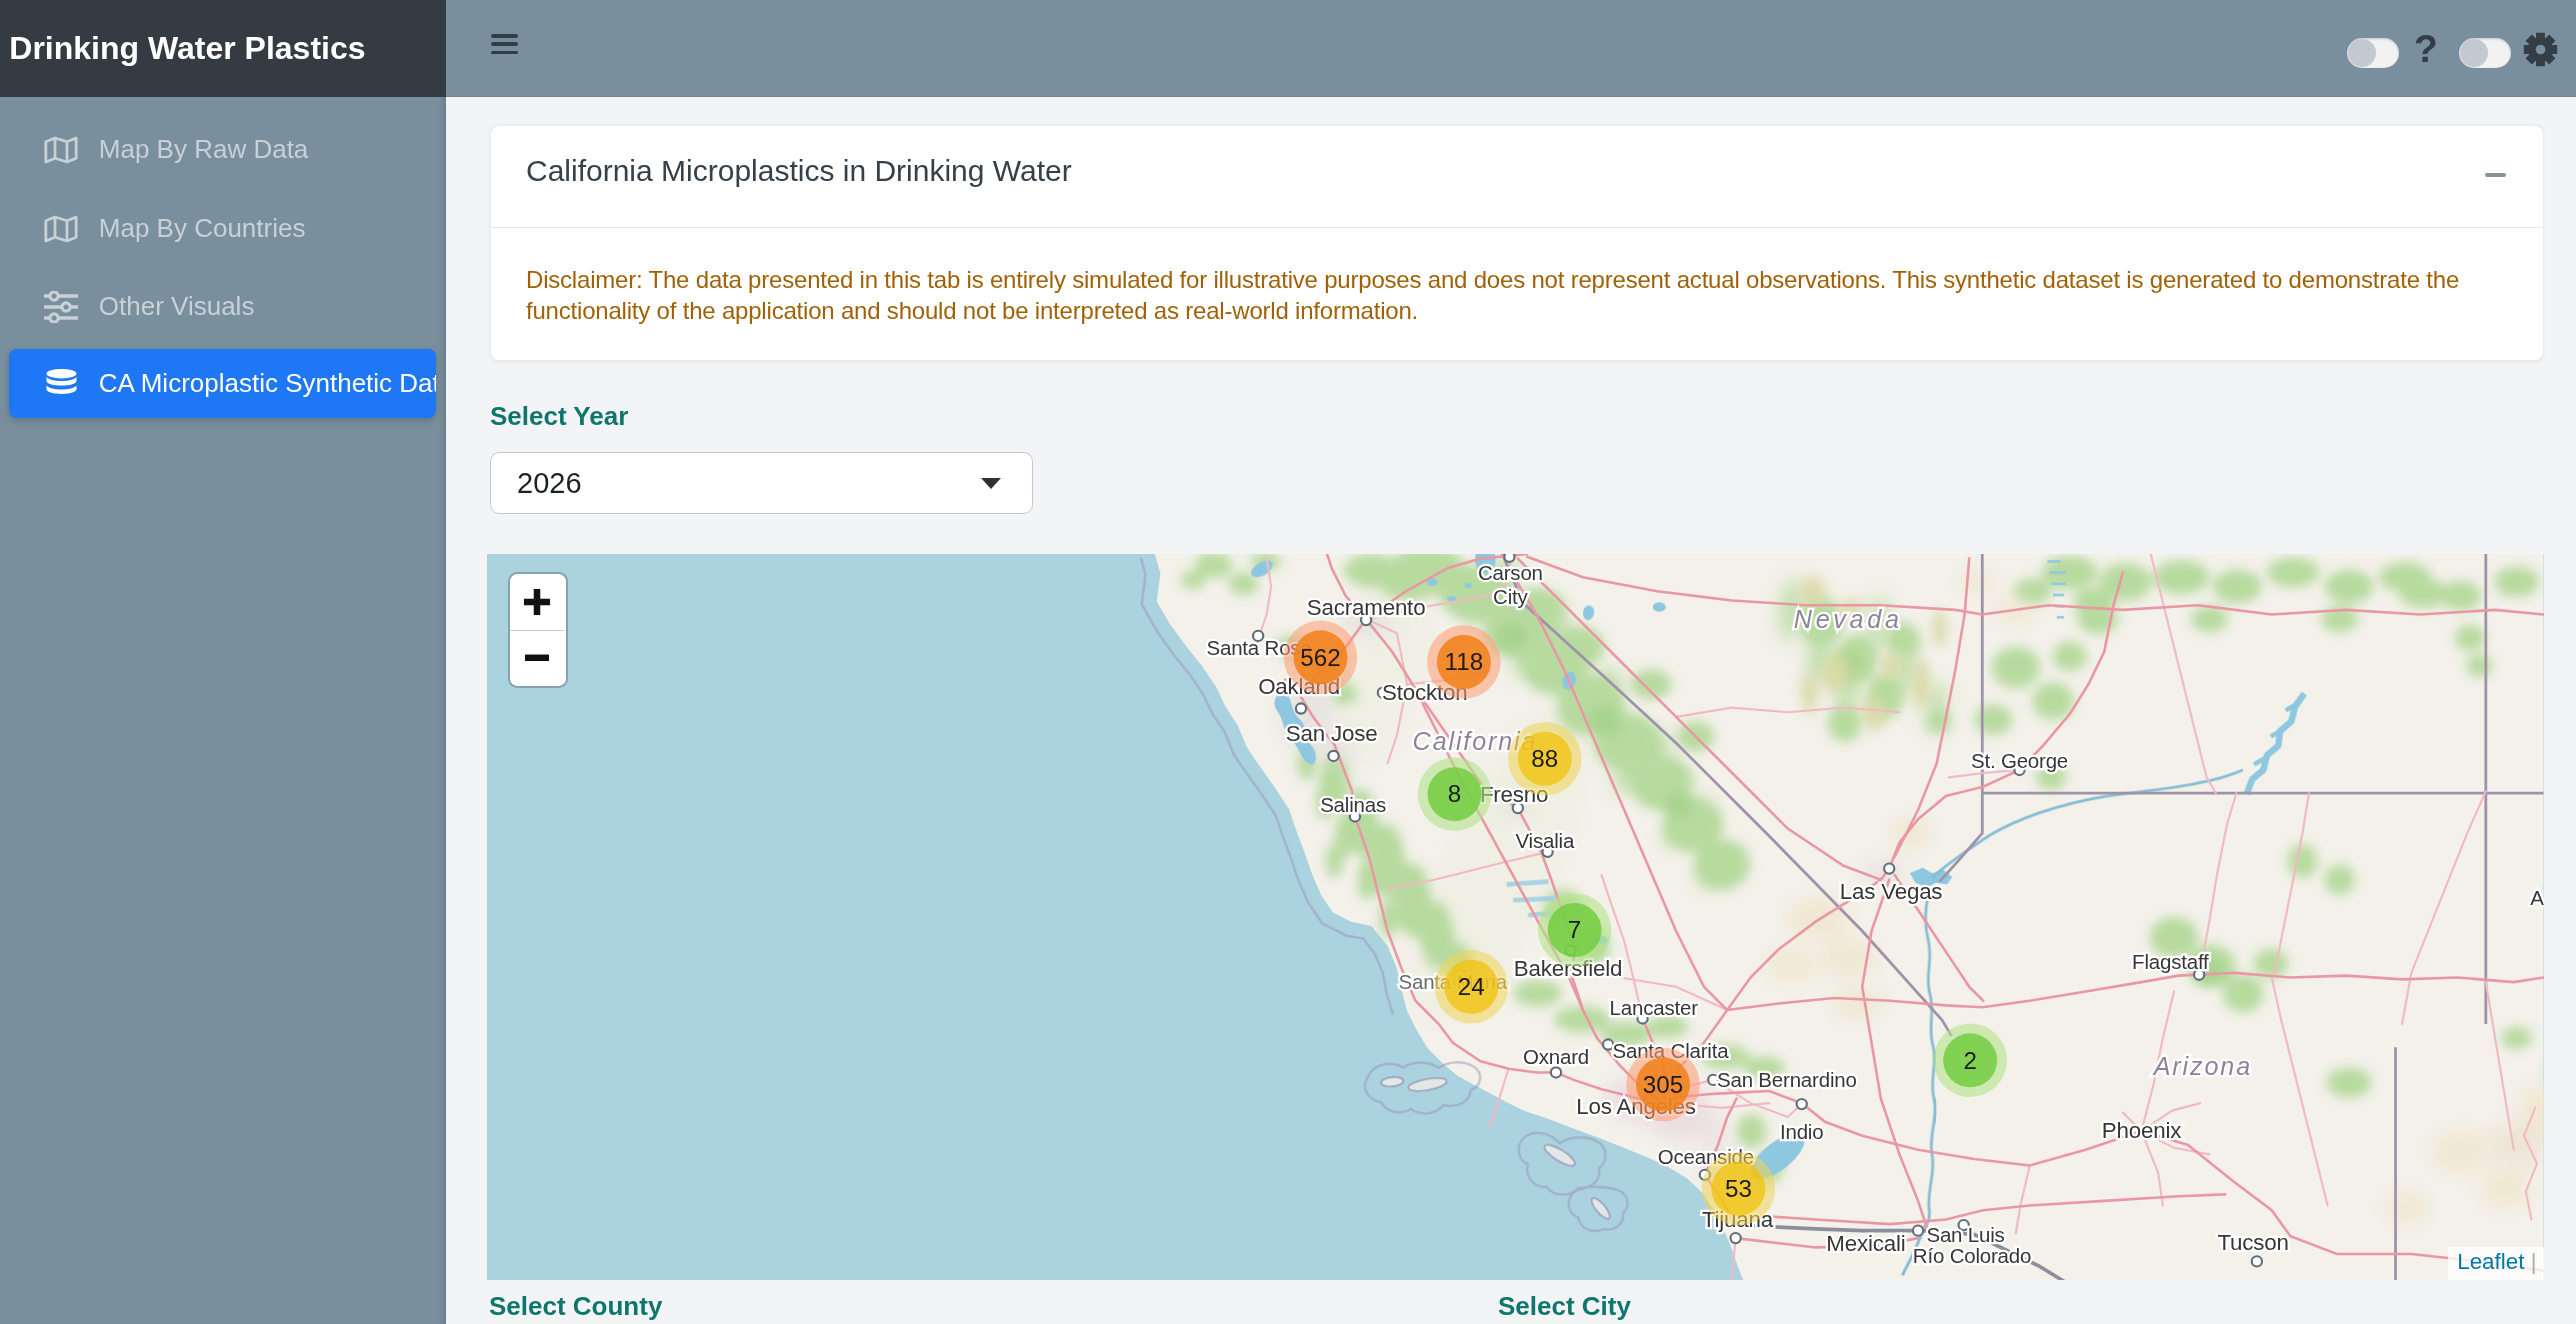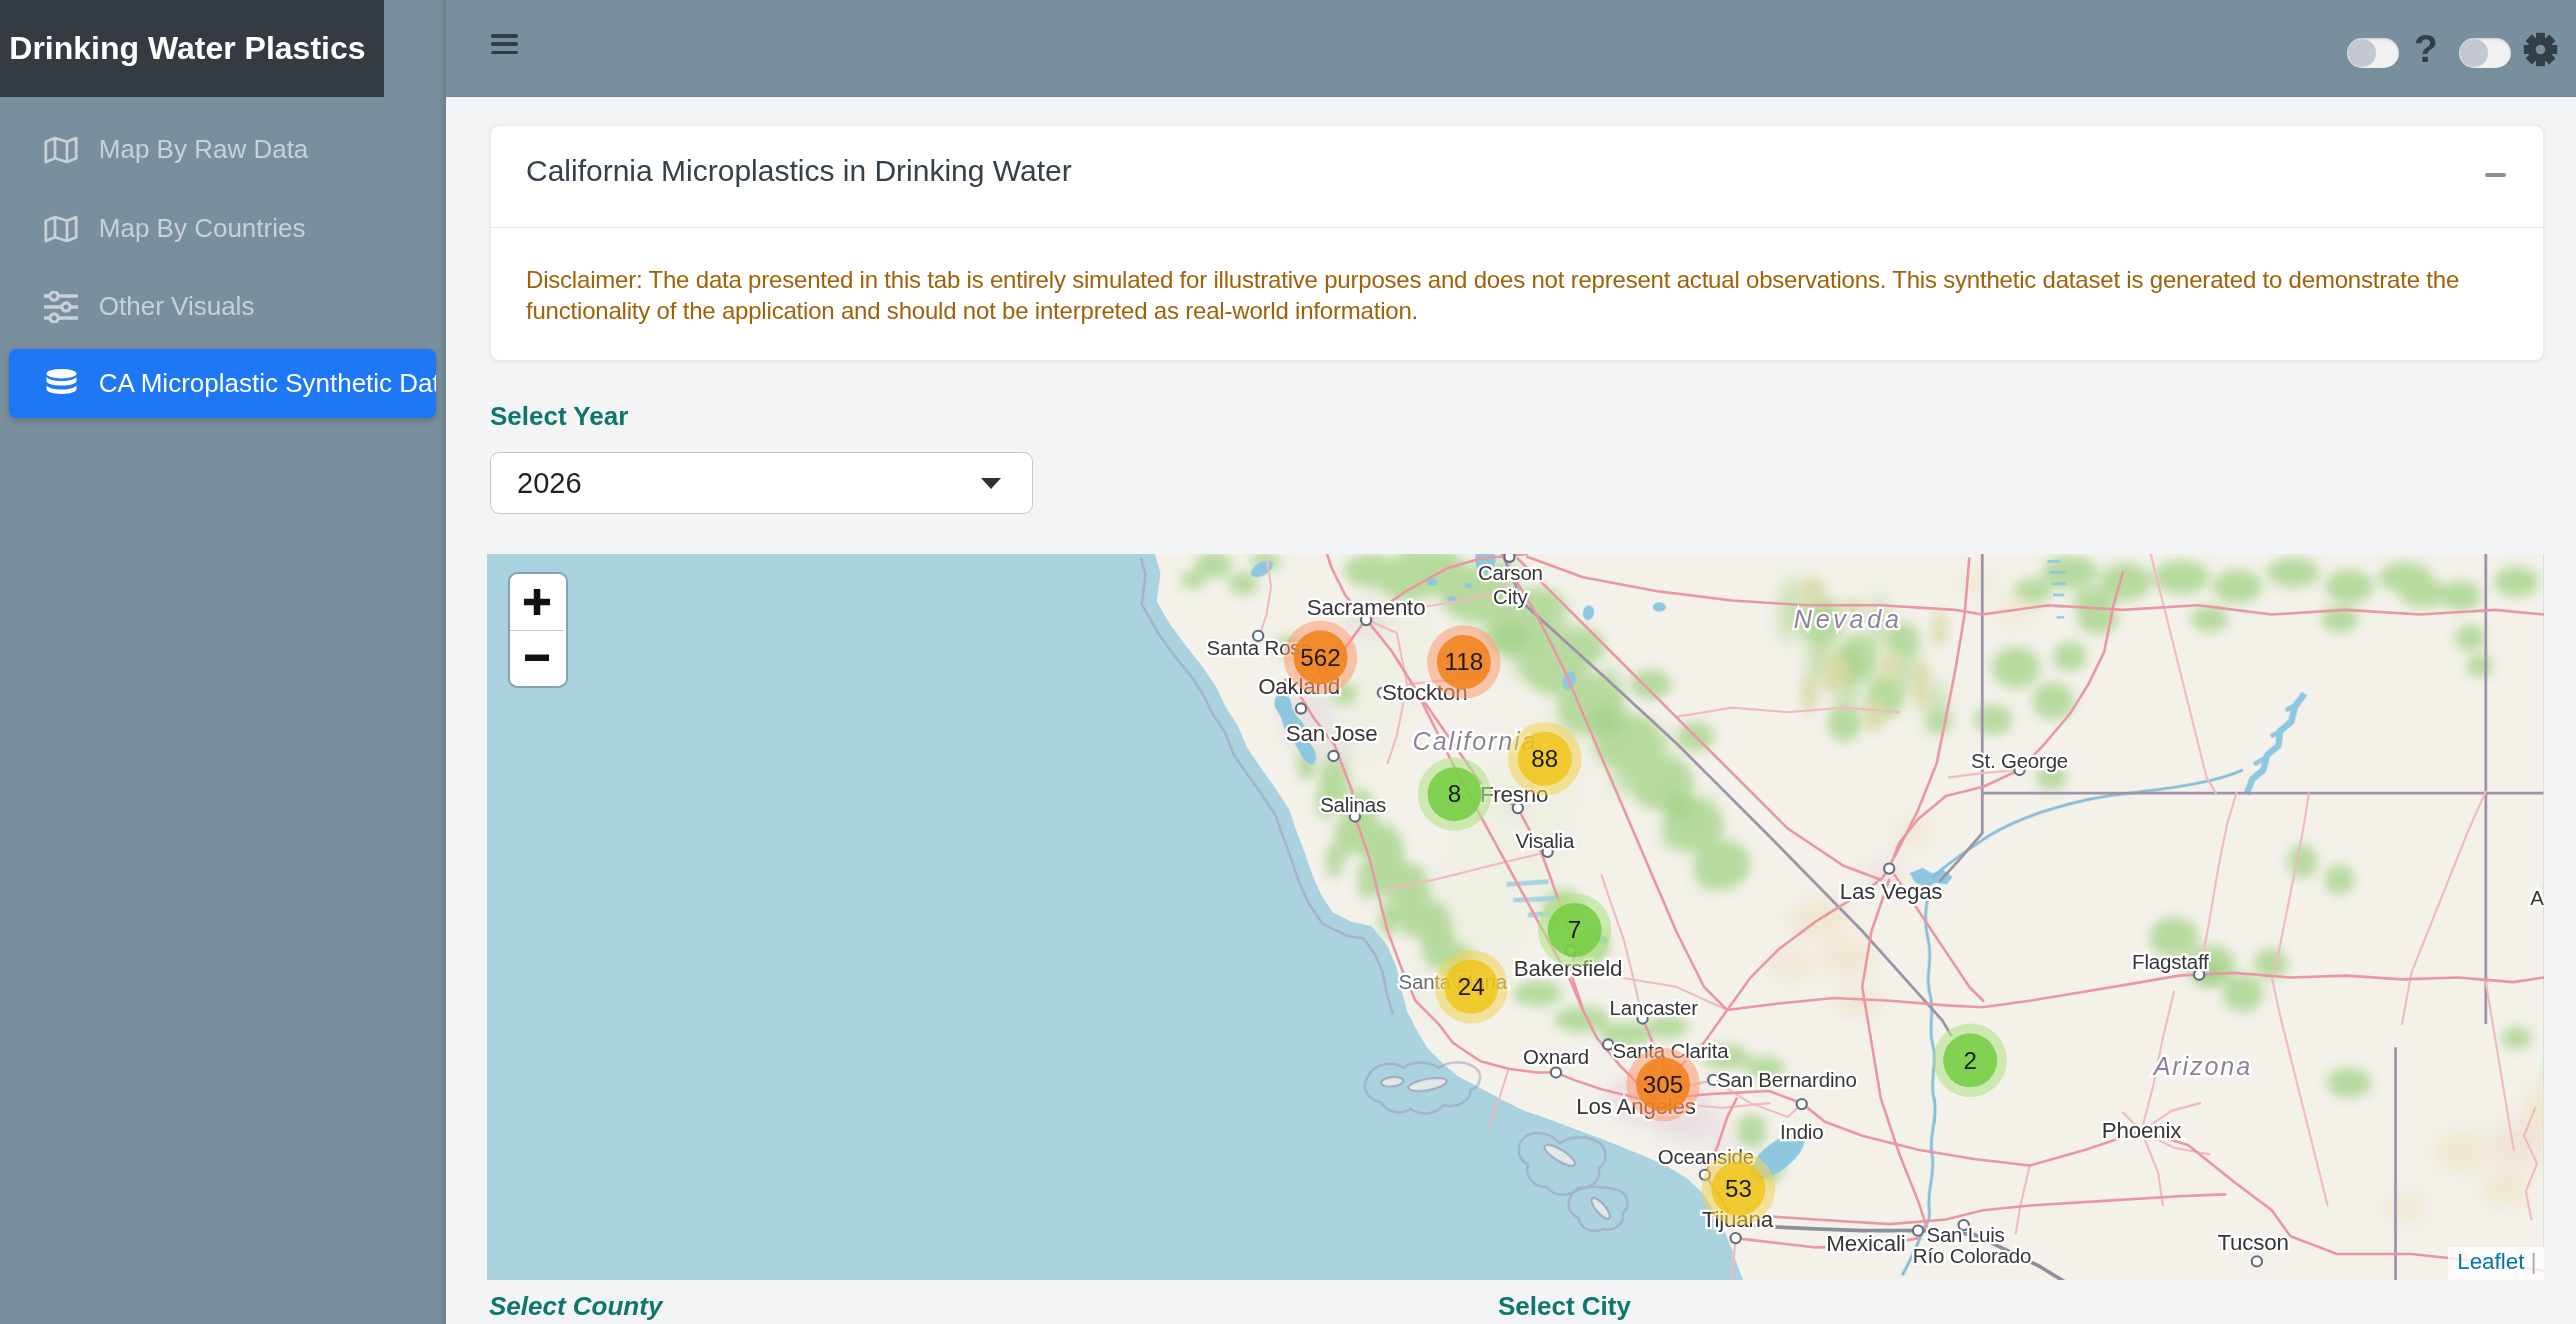--- a/index.html
+++ b/index.html
@@ -1,19 +1,19 @@
 <!DOCTYPE html>
 <html style="font-size:15px"><head>
 <meta charset="utf-8">
 <style>
   * { margin:0; padding:0; box-sizing:border-box; }
   html,body { width:2576px; height:1324px; overflow:hidden; font-family:"Liberation Sans", sans-serif; background:#f2f4f5; }
   
   .sidebar { position:absolute; left:0; top:0; width:446px; height:1324px; background:#798f9d; box-shadow:inset -5.6px 0 7.5px -5.6px rgba(0,0,0,.25); }
-  .brand { position:absolute; left:0; top:0; width:384px; height:97px; background:#343b43; color:#fff; font-size:32px; font-weight:700; line-height:97px; padding-left:9.3px; white-space:nowrap; overflow:hidden; }
+  .brand { position:absolute; left:0; top:0; width:446px; height:97px; background:#343b43; color:#fff; font-size:32px; font-weight:700; line-height:97px; padding-left:9.3px; white-space:nowrap; overflow:hidden; }
   .navitem { position:absolute; left:9.3px; width:427px; height:69px; color:#c9d1d8; font-size:26px; display:flex; align-items:center; white-space:nowrap; overflow:hidden; }
   .navitem .ic { width:34px; margin-left:35px; margin-right:20.5px; flex:none; display:flex; justify-content:center; }
   .navitem.active { background:#1e78f6; color:#fff; border-radius:7.5px; box-shadow:0 2.8px 7.5px rgba(0,0,0,.18); }
   
   .navbar { position:absolute; left:446px; right:0; top:0; height:97px; background:#798f9d; border-bottom:0.9px solid #6e8694; }
   .burger { position:absolute; left:45px; top:34px; width:27px; }
   .burger div { height:3.7px; background:#313d46; border-radius:2.8px; margin-bottom:4.7px; }
   .toggle { position:absolute; top:38px; width:52px; height:30px; background:#f2f2f2; border-radius:15px; box-shadow:inset 0 0.9px 2.8px rgba(0,0,0,.18); }
   .toggle .knob { position:absolute; left:0.9px; top:0.9px; width:28px; height:28px; border-radius:50%; background:#c3c9cf; }
   .qmark { position:absolute; left:1968px; top:0; height:97px; line-height:97px; color:#333e47; font-size:39px; font-weight:700; }
@@ -505,15 +505,15 @@
       </div>
       <div class="zb">
         <svg width="24" height="7.5" viewBox="0 0 26 8">
           <line x1="0" y1="4" x2="26" y2="4" stroke="#111" stroke-width="7"></line>
         </svg>
       </div>
     </div>
     <div class="attr">Leaflet <span class="sep">|</span></div>
   </div>
 
-  <div class="lbl" style="left:489px; top:1291px;font-style:italic;">Select County</div>
+  <div class="lbl" style="left:489px; top:1291px;">Select County</div>
   <div class="lbl" style="left:1498px; top:1291px;">Select City</div>
 
 
 </body></html>

